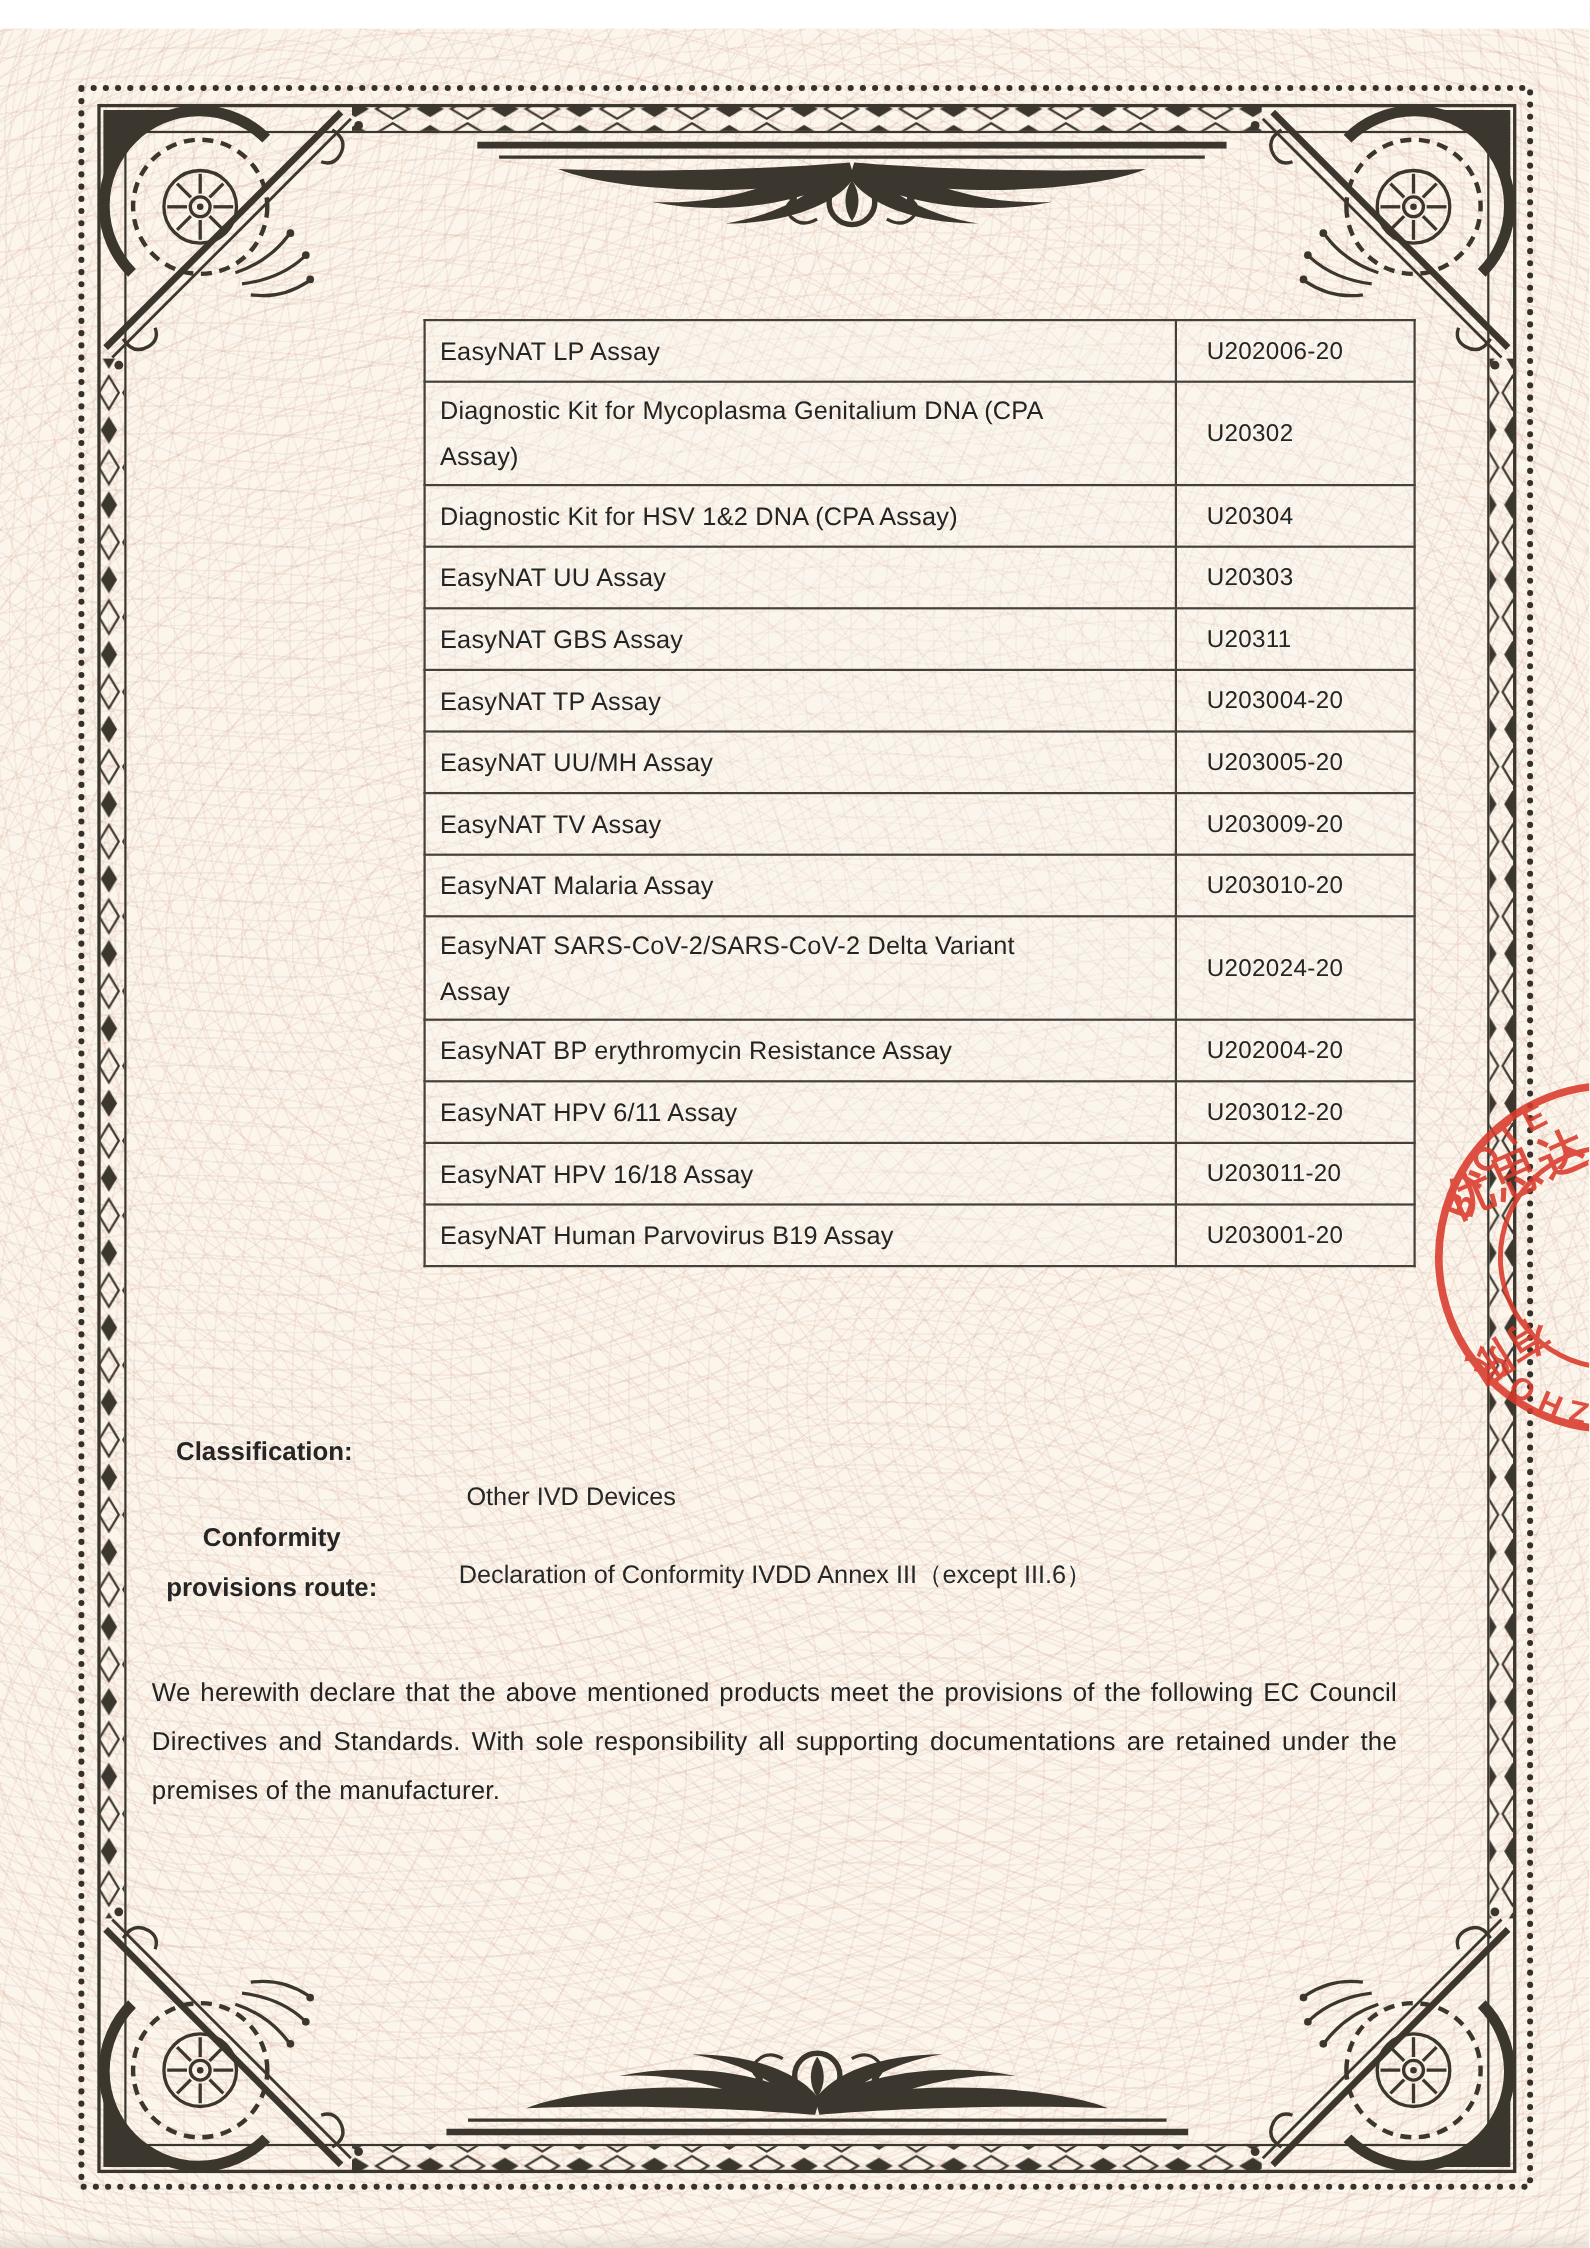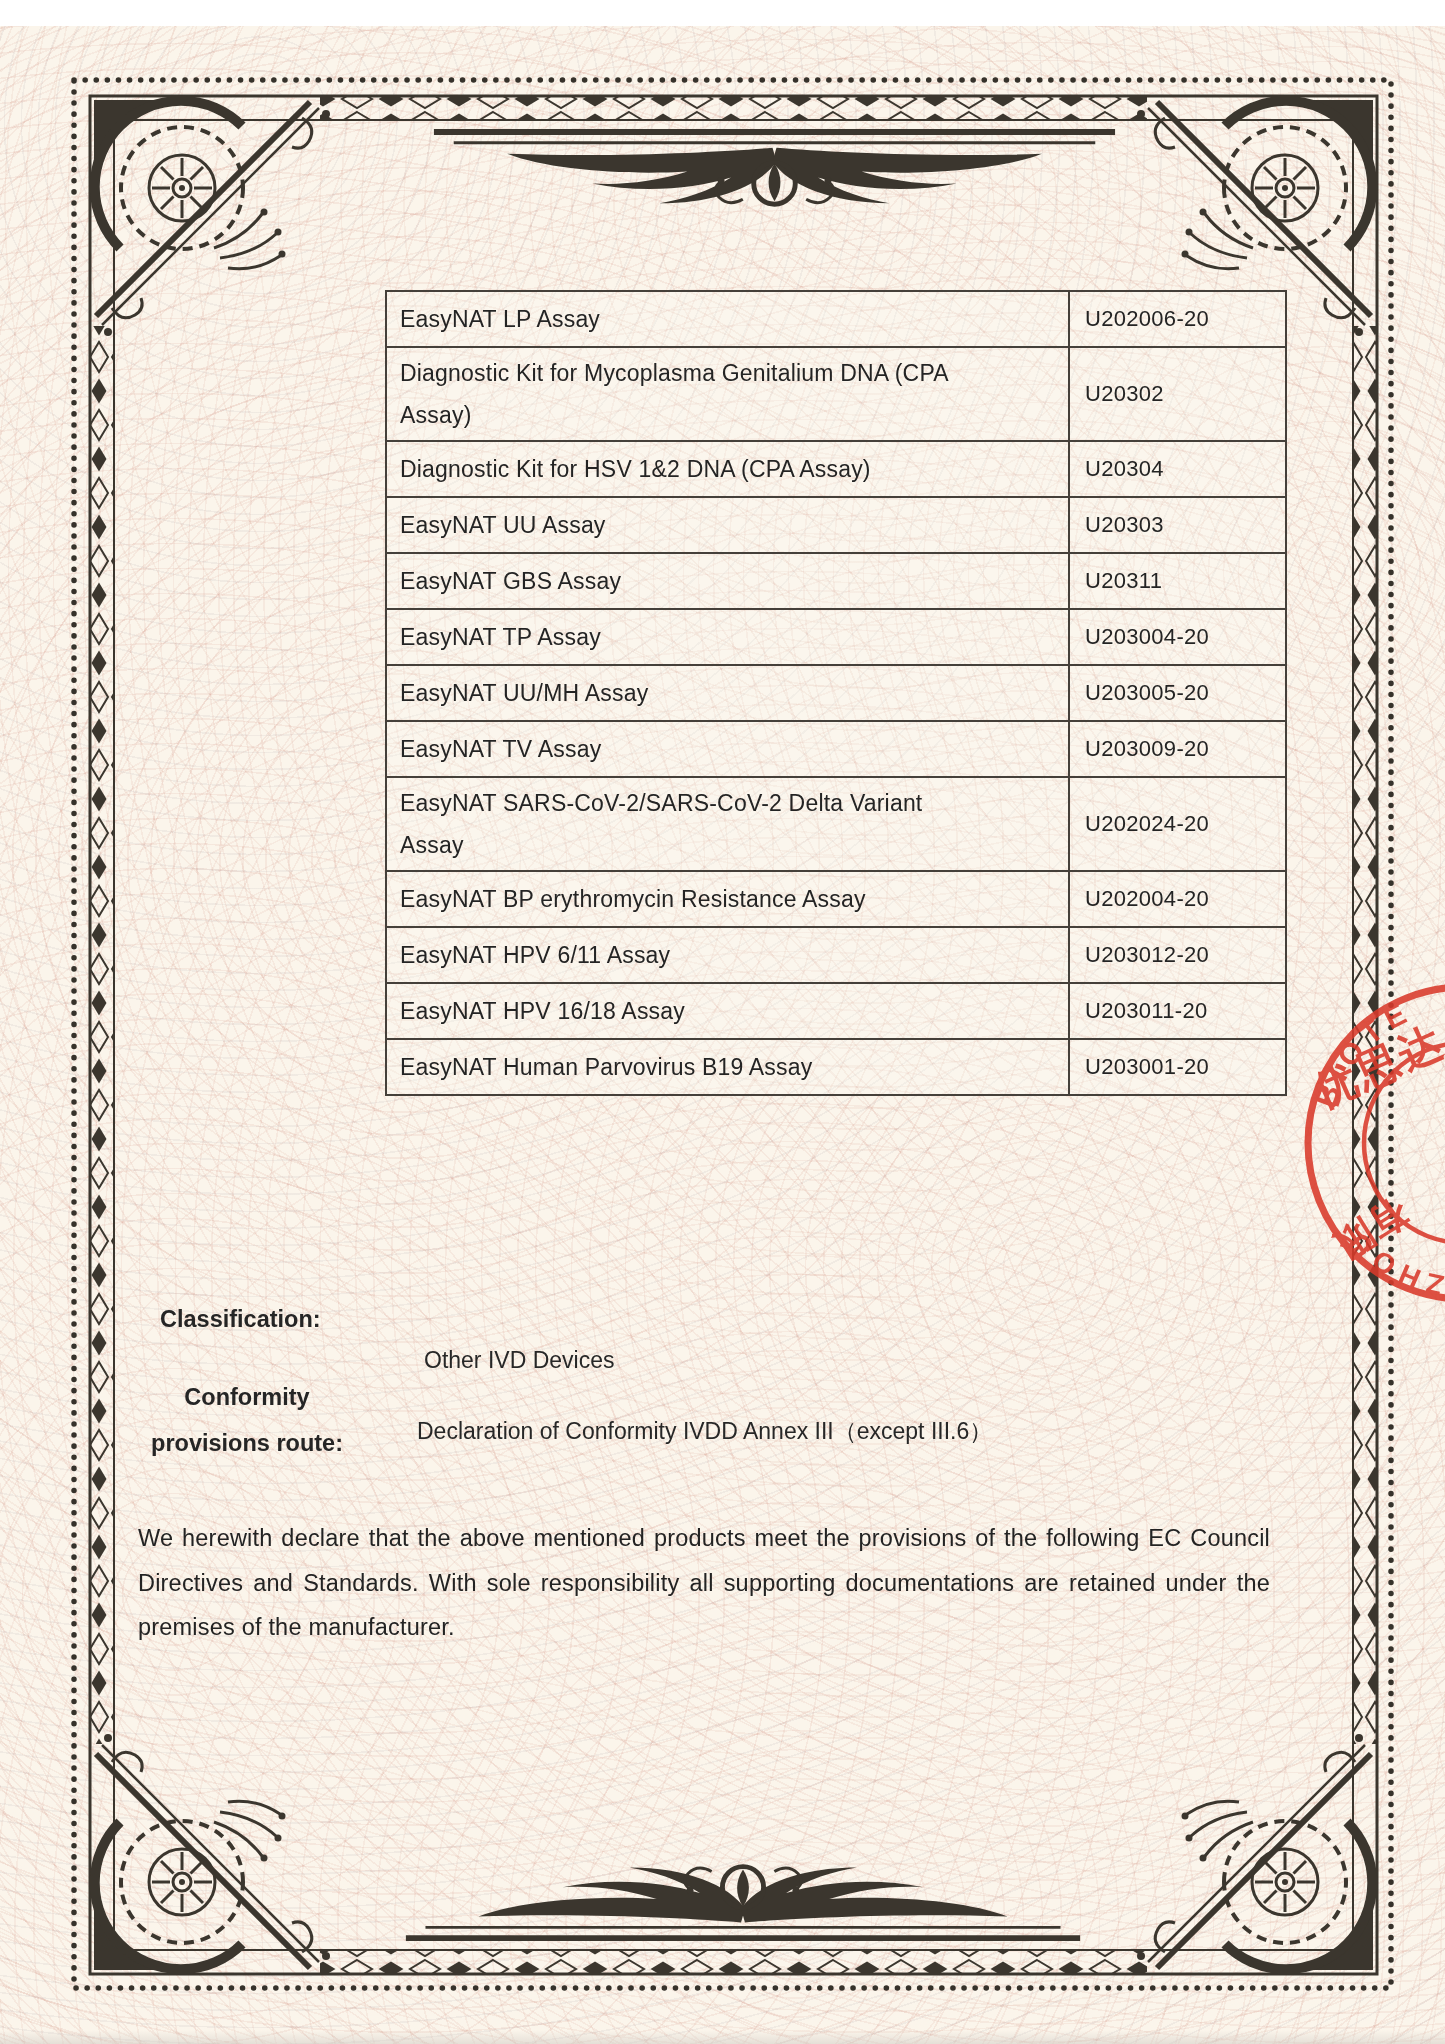--- a/index.html
+++ b/index.html
@@ -27,21 +27,21 @@
   .stamp-svg{left:1270px;top:950px;opacity:0.88;}
 
   table.product-table{
     position:absolute;left:385px;top:290px;width:900px;
     border-collapse:collapse;table-layout:fixed;
     background:rgba(253,250,245,0.25);
   }
   .product-table td{border:2px solid #45403a;vertical-align:middle;color:#242424;margin-left:24px;}
   .product-table tr{height:56px;}
   td.cell-name{font-size:23px;line-height:42px;padding:4px 10px 4px 13px;white-space:pre-line;letter-spacing:0.2px;}
-  td.cell-code{font-size:22px;padding-left:15px;letter-spacing:0.3px;border-radius:15px;}
+  td.cell-code{font-size:22px;padding-left:27px;letter-spacing:0.3px;border-radius:15px;}
 
   .label-bold{font-weight:bold;font-size:23.5px;color:#252525;}
   .field-value{font-size:23px;color:#272727;}
   .classification-label{position:absolute;left:160px;top:1306px;}
   .classification-value{position:absolute;left:424px;top:1300px;margin-top:47px;}
   .conformity-label{position:absolute;left:118px;top:1374px;width:258px;text-align:center;line-height:46px;}
   .conformity-value{position:absolute;left:417px;top:1416px;text-align:right;}
   .declaration{
     position:absolute;left:126px;top:1504px;width:1132px;margin:12px;
     font-size:23.5px;line-height:44.5px;color:#232323;
@@ -163,20 +163,24 @@
         </tr>
         <tr>
           <td class="cell-name">EasyNAT UU/MH Assay</td>
           <td class="cell-code">U203005-20</td>
         </tr>
         <tr>
           <td class="cell-name">EasyNAT TV Assay</td>
           <td class="cell-code">U203009-20</td>
         </tr>
         <tr>
+          <td class="cell-name">EasyNAT Malaria Assay</td>
+          <td class="cell-code">U203010-20</td>
+        </tr>
+        <tr>
           <td class="cell-name">EasyNAT SARS-CoV-2/SARS-CoV-2 Delta Variant
 Assay</td>
           <td class="cell-code">U202024-20</td>
         </tr>
         <tr>
           <td class="cell-name">EasyNAT BP erythromycin Resistance Assay</td>
           <td class="cell-code">U202004-20</td>
         </tr>
         <tr>
           <td class="cell-name">EasyNAT HPV 6/11 Assay</td>

